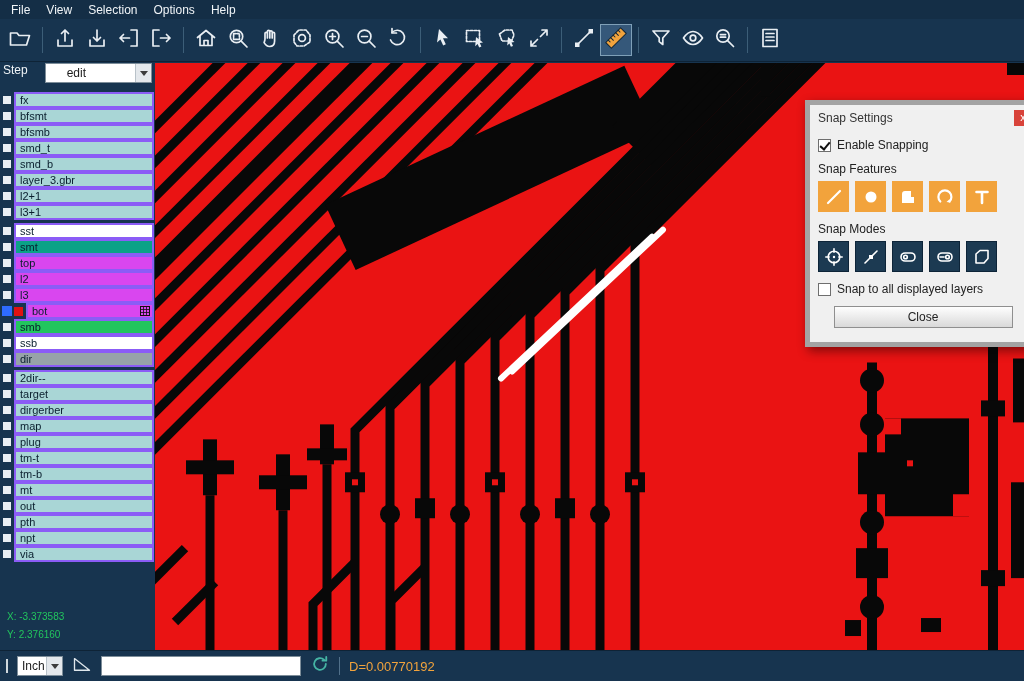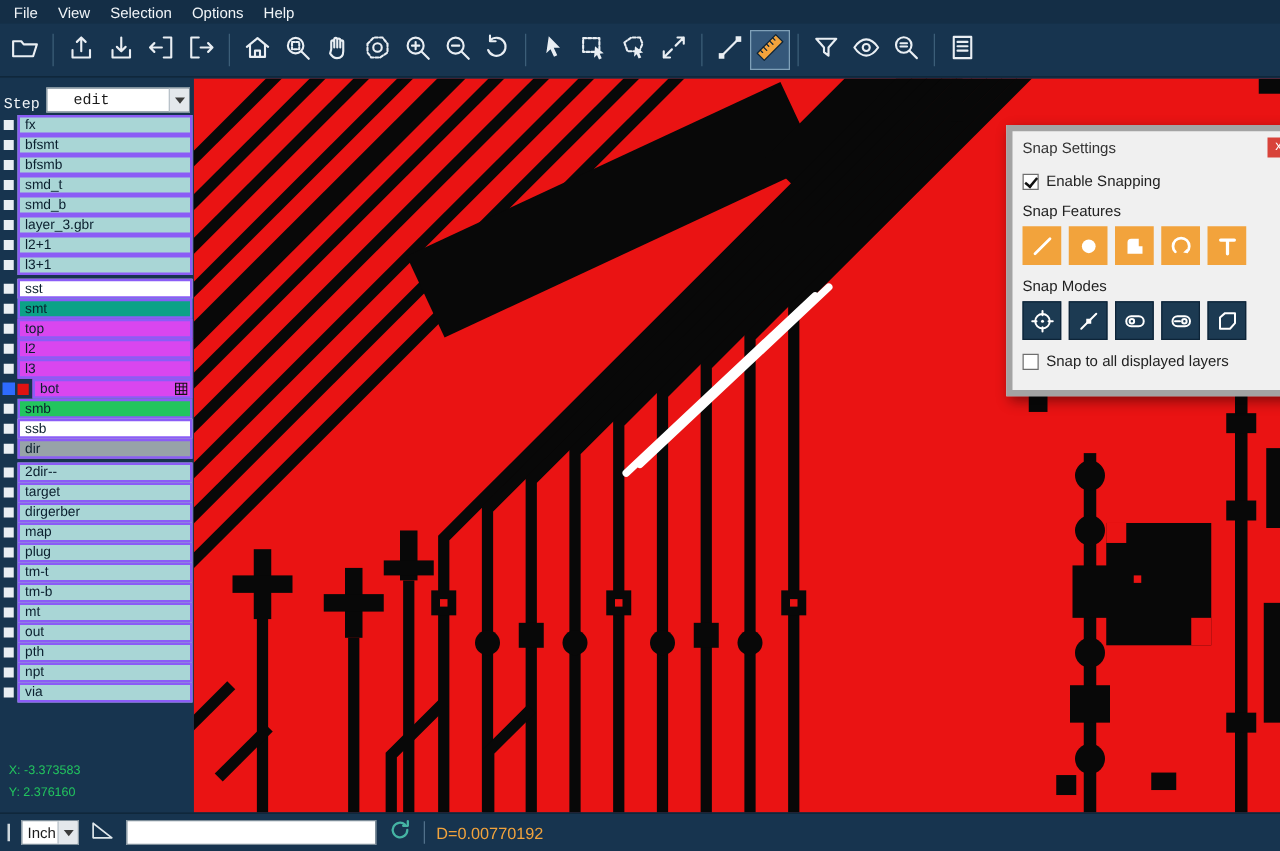--- a/index.html
+++ b/index.html
@@ -15,21 +15,21 @@
   .menubar { height:19px; background:#142e46; display:flex; align-items:center; padding:0 3px; }
   .menu-item { font-size:12px; color:#f0f4f7; padding:2px 8px; cursor:default; }
   
   .toolbar { height:43px; background:#17344f; border-bottom:1px solid #0e2336; display:flex; align-items:center; padding:0 4px; }
   .tbtn { width:32px; height:32px; display:flex; align-items:center; justify-content:center; border:1px solid transparent; }
   .tbtn.active { background:#35587a; border:1px solid #7fa0b8; }
   .tsep { width:1px; height:26px; background:#3c5e78; margin:0 6px; }
   .tico svg { stroke:#e9eef3; fill:none; stroke-width:1.7; stroke-linecap:round; stroke-linejoin:round; }
   
   .sidebar { position:absolute; left:0; top:63px; width:155px; bottom:31px; background:#17344f; z-index:3; }
-  .step-row { height:27px; display:flex; align-items:flex-end; gap:5px; padding:0 3px;font-family:Liberation Mono, monospace; }
+  .step-row { height:27px; display:flex; align-items:flex-start; gap:17px; padding:0 3px; }
   .step-label { font-size:12px; color:#f0f4f7; }
   .step-select { flex:1; height:20px; background:#fff; border:1px solid #7d8d99; display:flex; align-items:center; justify-content:space-between; color:#1b1b1b; font-size:12px; padding-left:21px; }
   .chevbox { width:16px; height:100%; background:#e4e8ec; border-left:1px solid #b9c2c9; display:flex; align-items:center; justify-content:center; }
   .chev { width:0; height:0; border-left:4px solid transparent; border-right:4px solid transparent; border-top:5px solid #3c3c3c; }
   .layers { padding-top:2px; }
   .lrow { display:flex; align-items:stretch; height:16px; }
   .chkcol { width:14px; display:flex; align-items:center; justify-content:center; }
   .chk { width:8px; height:8px; background:#e9eef3; }
   .cell { flex:1; border:2px solid #8b5cf6; font-size:11px; line-height:14px; color:#0a1f2e; padding-left:4px; margin-right:1px; display:flex; align-items:center; justify-content:flex-start; }
   .c-cyan { background:#a9d6d6; }
@@ -589,20 +589,21 @@
       <div class="mbtn">
           <svg width="20" height="20" viewBox="0 0 20 20">
             <path d="M4,16 V7 L8,3.5 h8 v8 L12,16 z"></path>
           </svg>
         </div>
     </div>
     <div class="chkrow">
       <span class="cb"></span>
       <span>Snap to all displayed layers</span>
     </div>
+    <button class="close-btn">Close</button>
   </div>
 </div>
 
 <div class="statusbar">
   <span class="edge-tick"></span>
   <div class="unit-select">
     <span>Inch</span>
     <span class="chevbox">
         <span class="chev"></span>
       </span>

